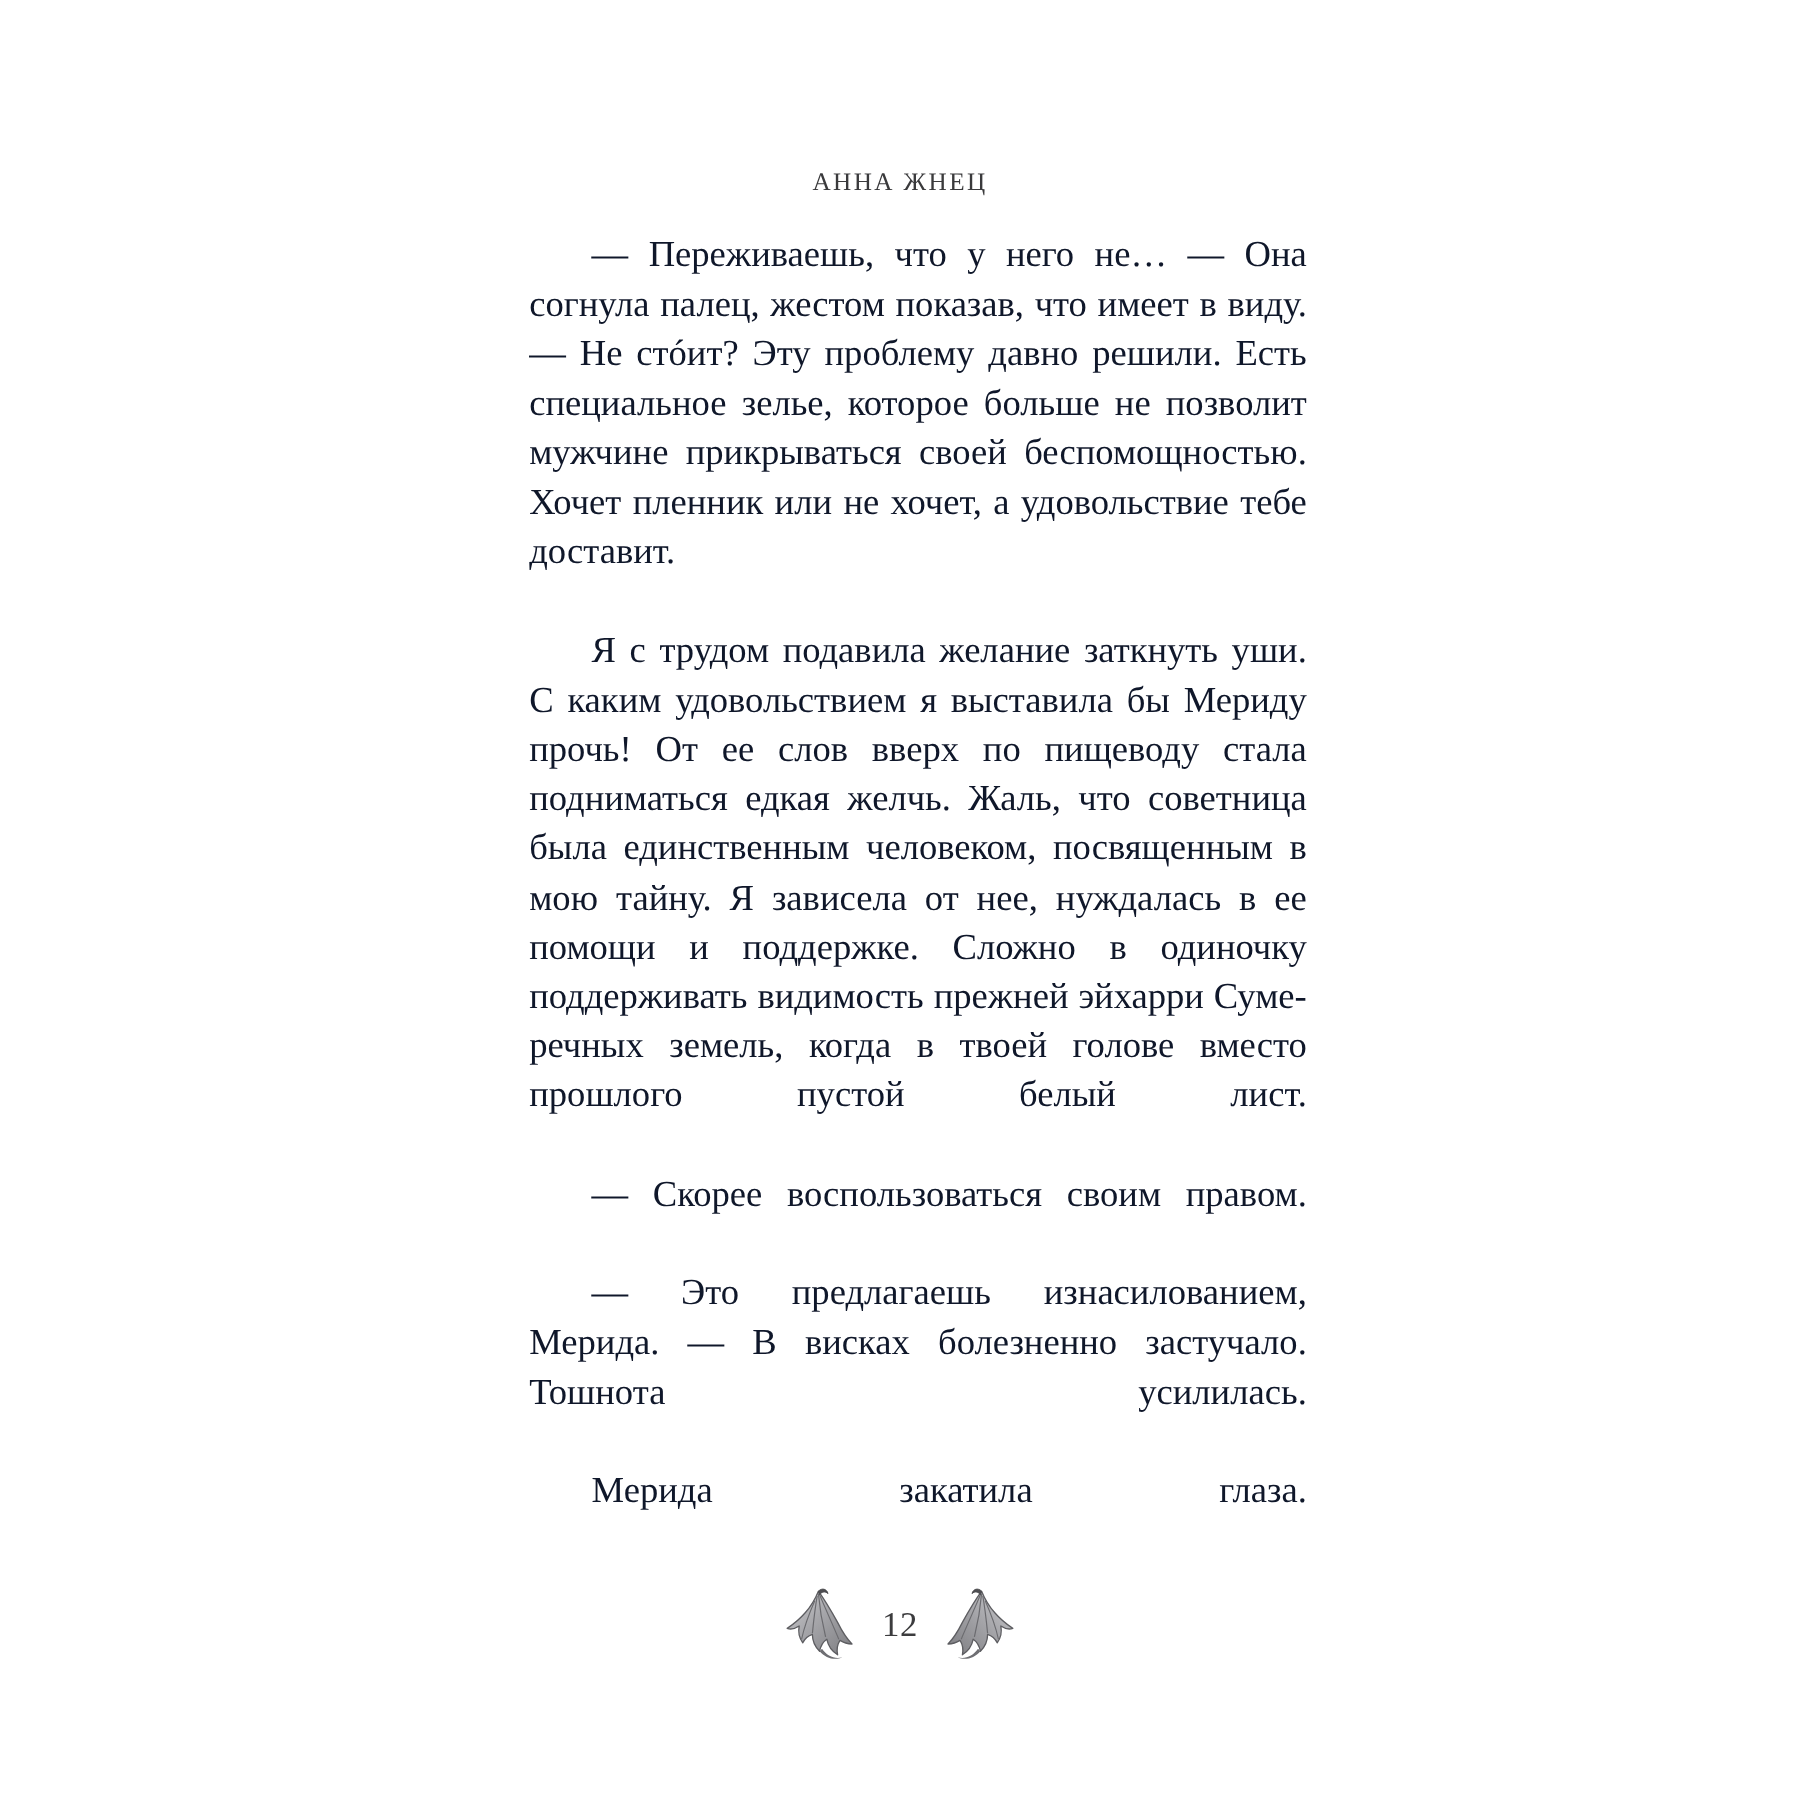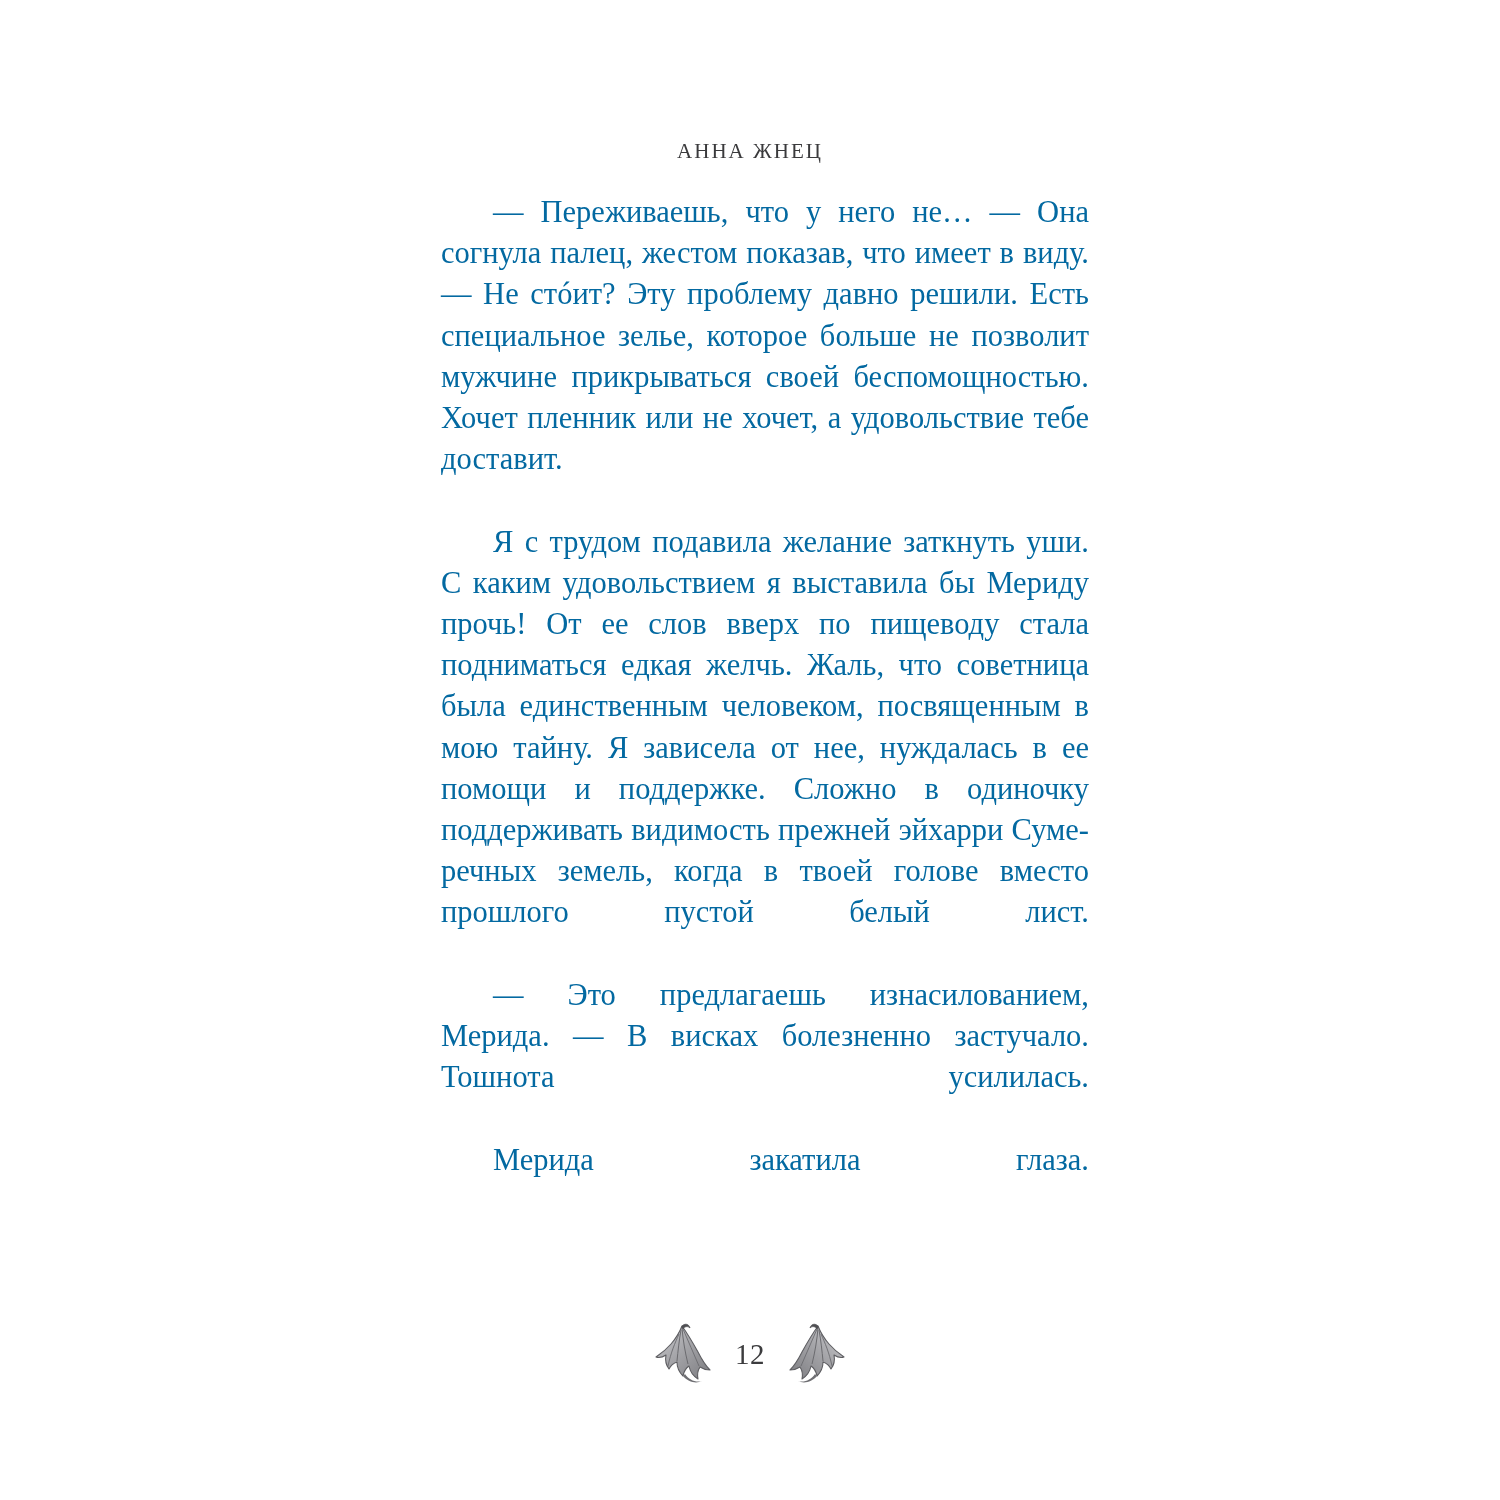--- a/index.html
+++ b/index.html
@@ -36,21 +36,21 @@
   
   .text-column {
     position: absolute;
     top: 192px;
     left: 441px;
     width: 648px;
     text-align: justify;
     text-justify: inter-word;
     font-size: 30.5px;
     line-height: 41.2px;
-    color: #0369a1;
+    color: #0f172a;
     hyphens: manual;
     -webkit-hyphens: manual;
   }
 
   .para {
     margin: 0;
     text-indent: 52px;
     text-align: justify;
   }
 
@@ -99,20 +99,21 @@
 </head>
 <body>
 
 <div id="page">
 
   <div class="running-head">АННА ЖНЕЦ</div>
 
   <div class="text-column">
     <p class="para">— Переживаешь, что у него не… — Она согнула палец, жестом показав, что имеет в виду. — Не стóит? Эту проблему давно решили. Есть специальное зелье, которое больше не позволит мужчине при­крываться своей беспомощностью. Хочет пленник или не хочет, а удовольствие тебе доставит.</p>
     <p class="para">Я с трудом подавила желание заткнуть уши. С каким удовольствием я выставила бы Мериду прочь! От ее слов вверх по пи­щеводу стала подниматься едкая желчь. Жаль, что советница была единственным человеком, посвященным в мою тайну. Я зависела от нее, нуждалась в ее помощи и поддержке. Сложно в одиночку поддер­живать видимость прежней эйхарри Суме­речных земель, когда в твоей голове вме­сто прошлого пустой белый лист.</p>
+    <p class="para">— Скорее воспользоваться своим пра­вом.</p>
     <p class="para">— Это предлагаешь изнасилованием, Мерида. — В висках болезненно застуча­ло. Тошнота усилилась.</p>
     <p class="para">Мерида закатила глаза.</p>
   </div>
 
   <div class="footer">
 
     <span>
       <svg class="wing" viewBox="0 0 62 70" xmlns="http://www.w3.org/2000/svg">
         <defs>
           <linearGradient id="wg" x1="0" y1="0" x2="1" y2="1">

